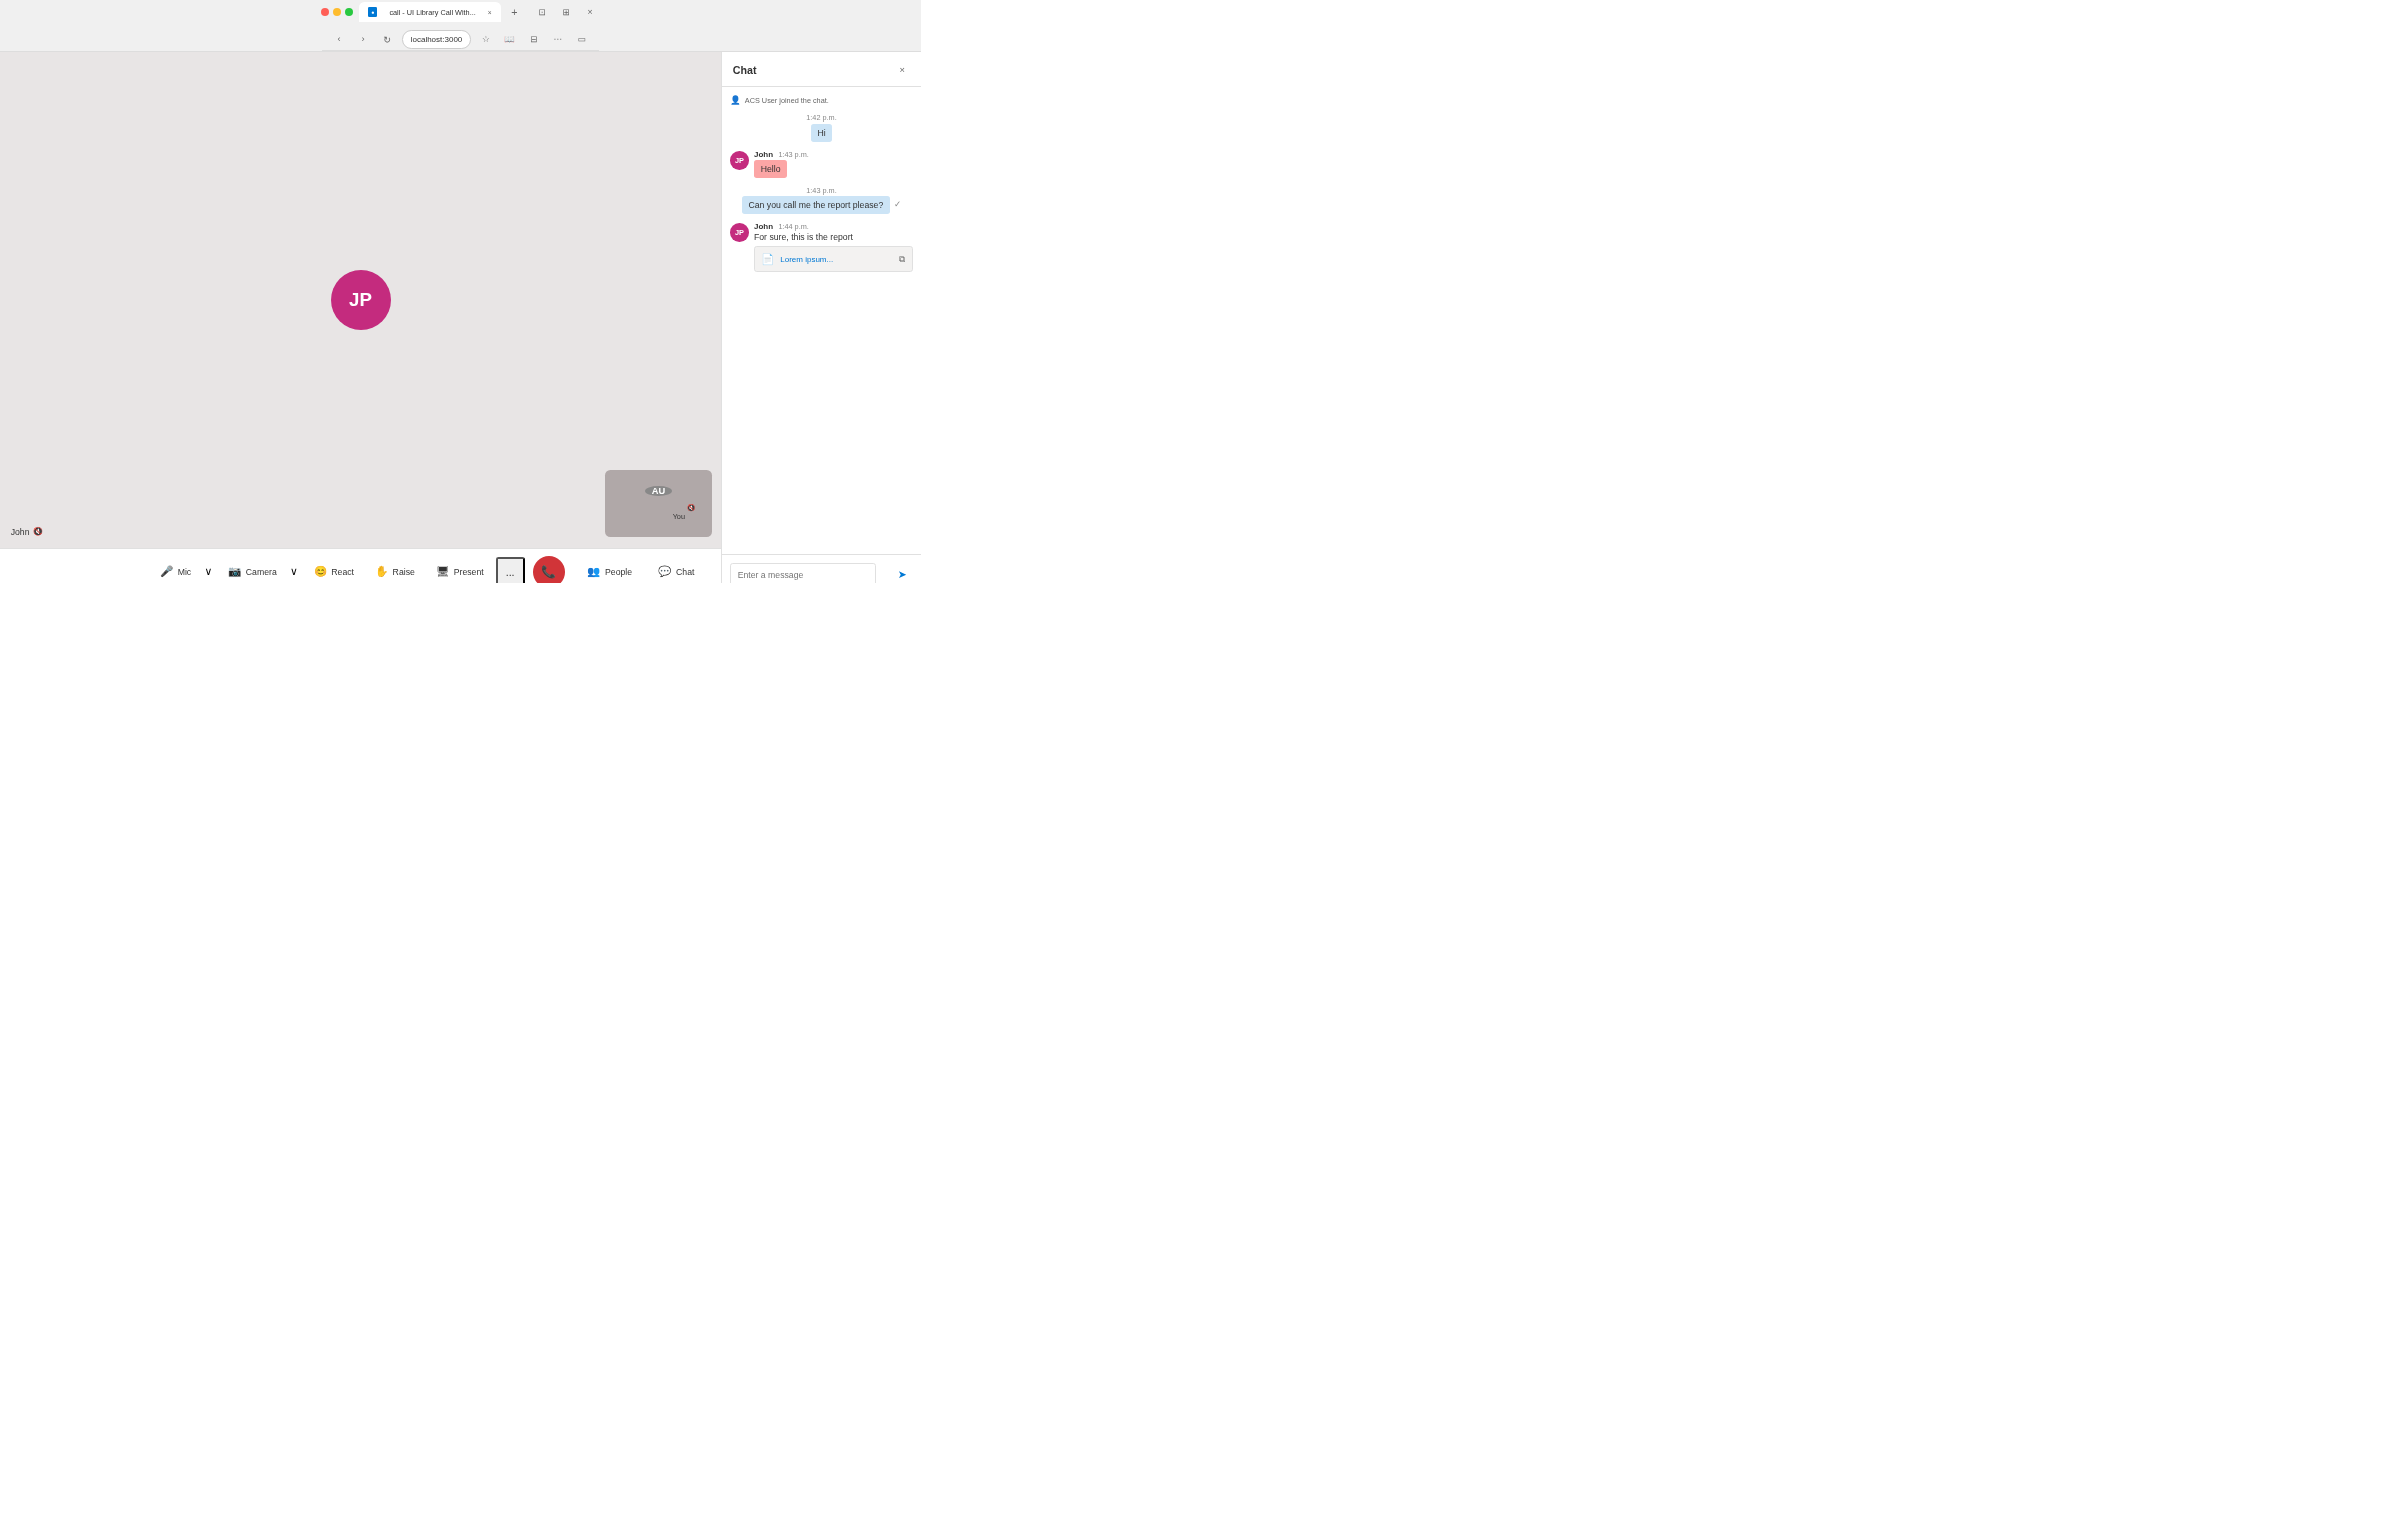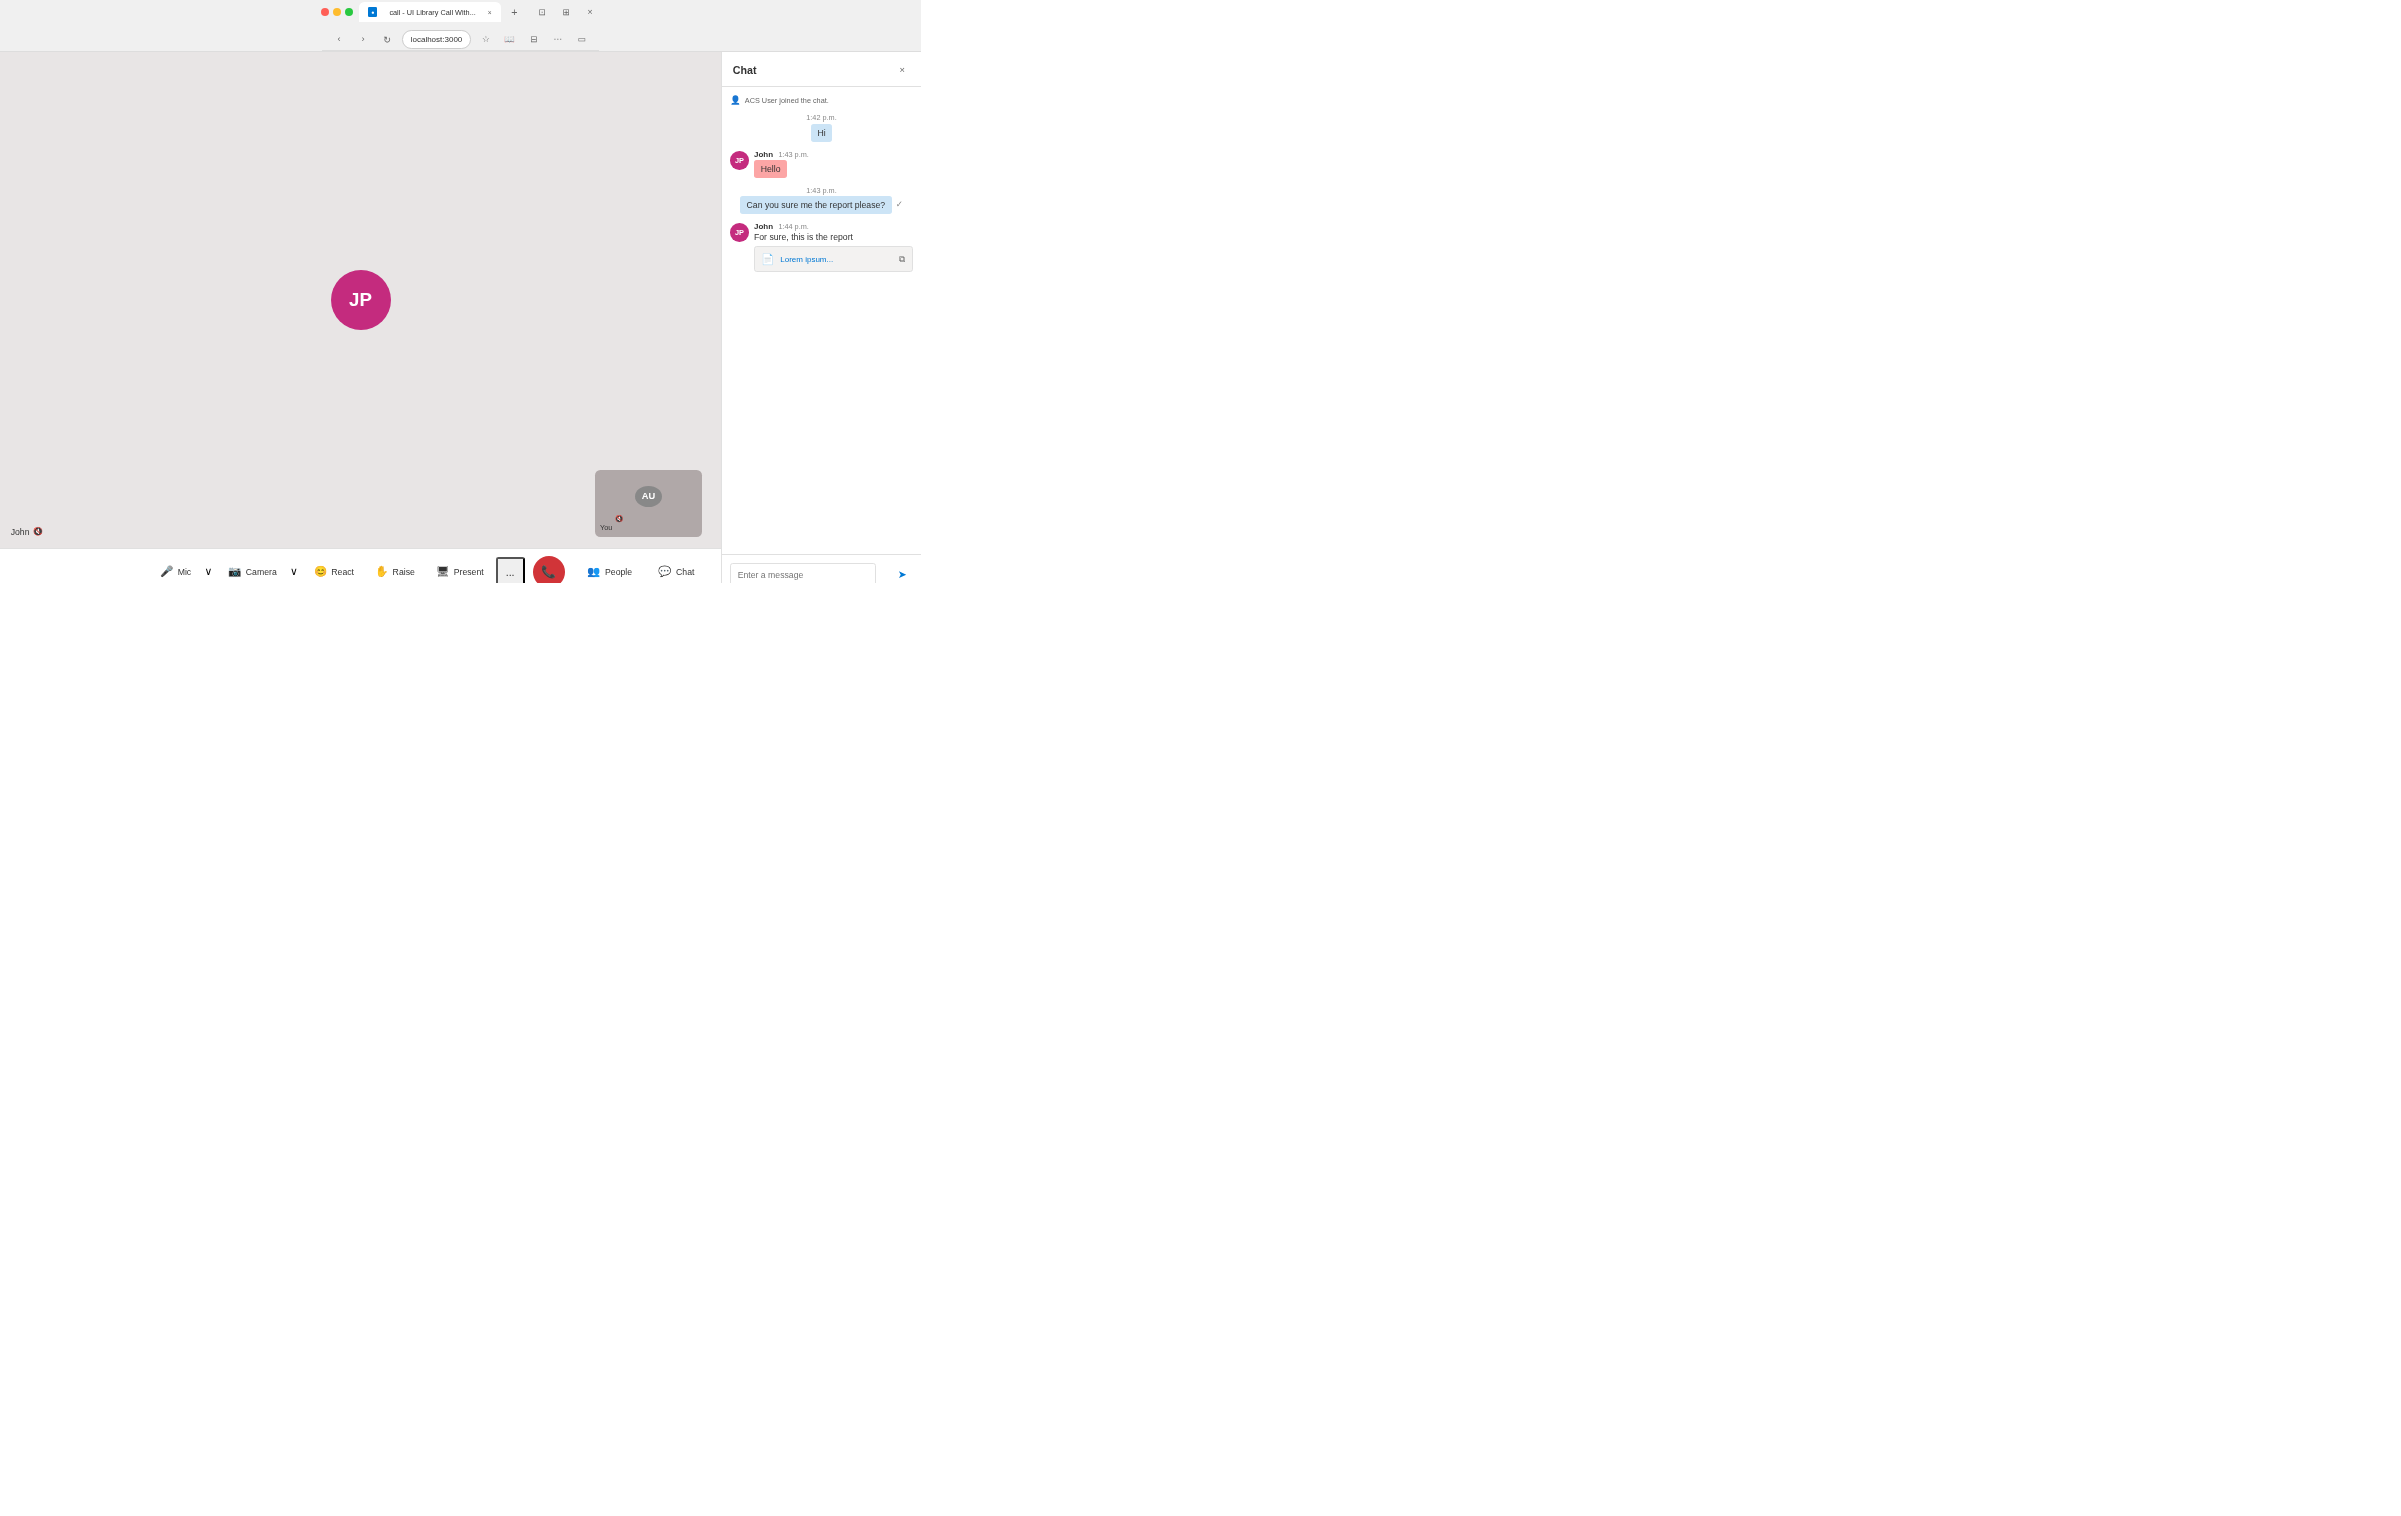--- a/index.html
+++ b/index.html
@@ -24,21 +24,21 @@
     
     .app-container { display: flex; height: calc(583px - 40px); background: #ebe8e8; }
     .call-area { flex: 1; position: relative; background: #e8e5e5; display: flex; flex-direction: column; }
     .call-main { flex: 1; display: flex; align-items: center; justify-content: center; position: relative; }
     .avatar-circle { width: 60px; height: 60px; border-radius: 50%; background: #c42b7e; display: flex; align-items: center; justify-content: center; color: white; font-size: 18.7px; font-weight: 600; }
     .participant-label { position: absolute; bottom: 10.7px; left: 10.7px; display: flex; align-items: center; gap: 4px; }
     .participant-name { font-size: 8.7px; color: #333; }
     .muted-icon { font-size: 8px; color: #555; }
 
     
-    .mini-tile { position: absolute; bottom: 10.7px; right: 19px; width: 107px; height: 67px; background: #b0a8a8; border-radius: 5.3px; display: flex; align-items: flex-start; justify-content: flex-end; padding: 5px; flex-direction: column; }
+    .mini-tile { position: absolute; bottom: 10.7px; right: 9px; width: 107px; height: 67px; background: #b0a8a8; border-radius: 5.3px; display: flex; align-items: flex-end; justify-content: flex-end; padding: 16px; flex-direction: column; }
     .mini-avatar { width: 27px; height: 27px; border-radius: 50%; background: #888; display: flex; align-items: center; justify-content: center; color: white; font-size: 9.3px; font-weight: 600; align-self: center; margin-bottom: auto; margin-top: 10.7px; }
     .mini-label { display: flex; align-items: center; gap: 2.7px; }
     .mini-name { font-size: 7.3px; color: #333; margin-top: 16px; }
     .mini-muted { font-size: 6.7px; color: #555; }
 
     
     .controls-bar { height: 47px; background: #fff; display: flex; align-items: center; justify-content: center; gap: 2.7px; border-top: 0.7px solid #e0e0e0; padding: 0 13.3px; position: relative; }
     .ctrl-btn { display: flex; align-items: center; gap: 4px; padding: 5.3px 9.3px; border-radius: 2.7px; cursor: pointer; font-size: 8.7px; color: #333; border: none; background: transparent; height: 29px; }
     .ctrl-btn .ctrl-label { font-size: 8.7px; }
     .ctrl-chevron { display: flex; align-items: center; justify-content: center; width: 16px; height: 29px; cursor: pointer; border-radius: 2.7px; }
@@ -225,21 +225,21 @@
             <span class="msg-sender">John</span>
             <span class="msg-time">1:43 p.m.</span>
           </div>
           <div class="msg-bubble">Hello</div>
         </div>
       </div>
 
       <div class="self-msg-row">
         <span class="self-time">1:43 p.m.</span>
         <div style="display:flex; align-items:flex-start; gap:4px;">
-          <div class="msg-bubble-self">Can you sure me the report please?</div>
+          <div class="msg-bubble-self">Can you call me the report please?</div>
           <span class="check-icon" style="margin-top:2.7px;">✓</span>
         </div>
       </div>
 
       <div class="msg-row">
         <div class="msg-avatar">JP</div>
         <div class="msg-content">
           <div class="msg-header">
             <span class="msg-sender">John</span>
             <span class="msg-time">1:44 p.m.</span>

